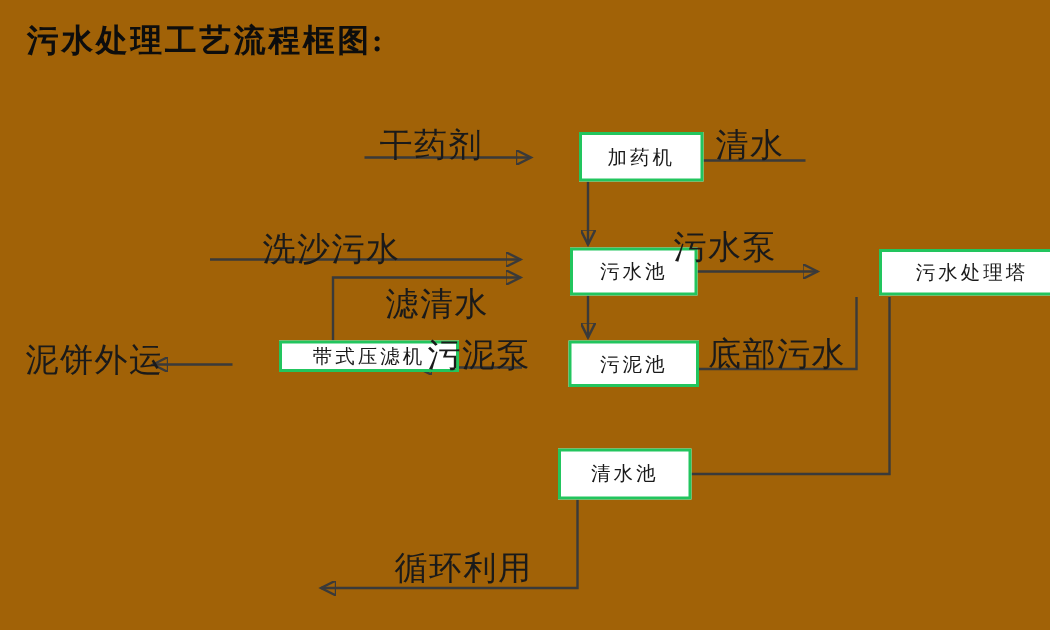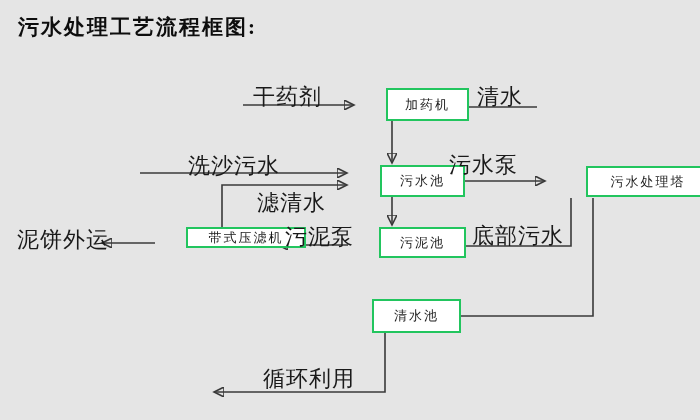--- a/index.html
+++ b/index.html
@@ -1,20 +1,20 @@
 <!DOCTYPE html>
 <html><head>
 <meta charset="utf-8">
 <style>
   html, body { margin: 0; padding: 0; background: #ffffff; }
   .canvas {
     position: relative;
     width: 700px;
     height: 420px;
-    background: #e5e5e5;
+    background: #a16207;
     font-family: "Liberation Serif", "DejaVu Serif", serif;
     color: #111111;
     overflow: hidden;
   }
   .title {
     position: absolute;
     left: 18px;
     top: 13px;
     font-size: 21px;
     font-weight: bold;
@@ -84,21 +84,21 @@
 
   <div class="node" style="left:355px; top:88px;  width:83px;  height:33px;">加药机</div>
   <div class="node" style="left:349px; top:165px; width:85px;  height:32px;">污水池</div>
   <div class="node" style="left:555px; top:166px; width:124px; height:31px;font-family:Liberation Serif, serif;">污水处理塔</div>
   <div class="node" style="left:348px; top:227px; width:87px;  height:31px;">污泥池</div>
   <div class="node" style="left:155px; top:227px; width:120px; height:21px;">带式压滤机</div>
   <div class="node" style="left:341px; top:299px; width:89px;  height:34px;">清水池</div>
 
   <div class="lbl" style="left:253px; top:82px;">干药剂</div>
   <div class="lbl" style="left:477px; top:82px;">清水</div>
-  <div class="lbl" style="left:188px; top:151px;">洗沙污水</div>
+  <div class="lbl" style="left:175px; top:151px;">洗沙污水</div>
   <div class="lbl" style="left:449px; top:150px;">污水泵</div>
   <div class="lbl" style="left:285px; top:222px;">污泥泵</div>
   <div class="lbl" style="left:257px; top:188px;">滤清水</div>
   <div class="lbl" style="left:472px; top:221px;">底部污水</div>
   <div class="lbl" style="left:17px;  top:225px;">泥饼外运</div>
   <div class="lbl" style="left:263px; top:364px;">循环利用</div>
 
 </div>
 
 </body></html>

